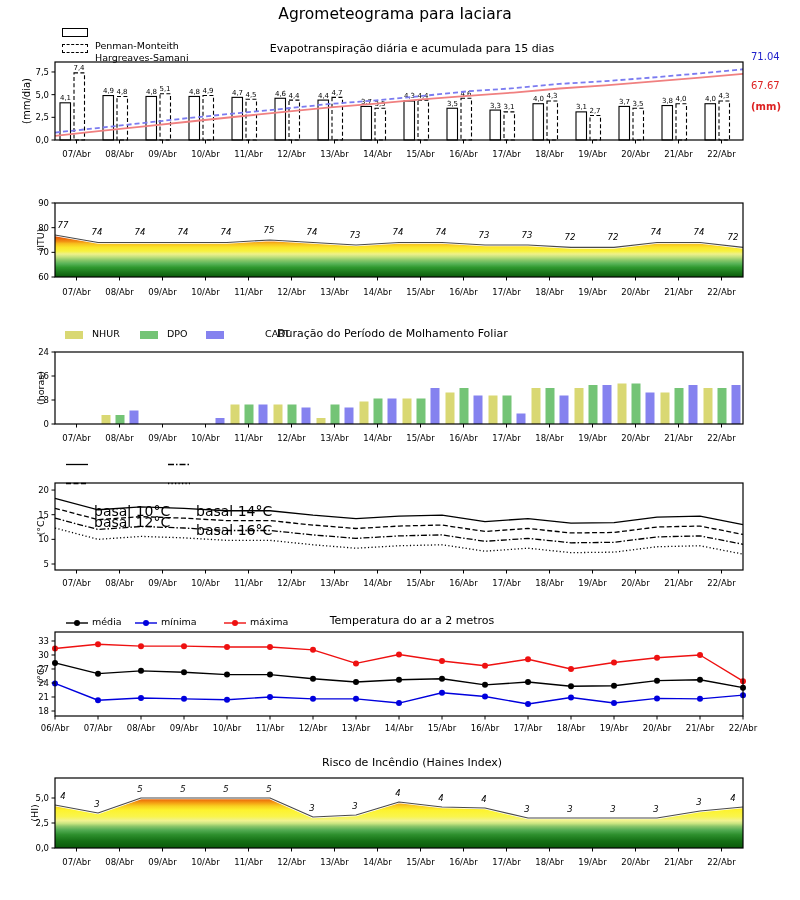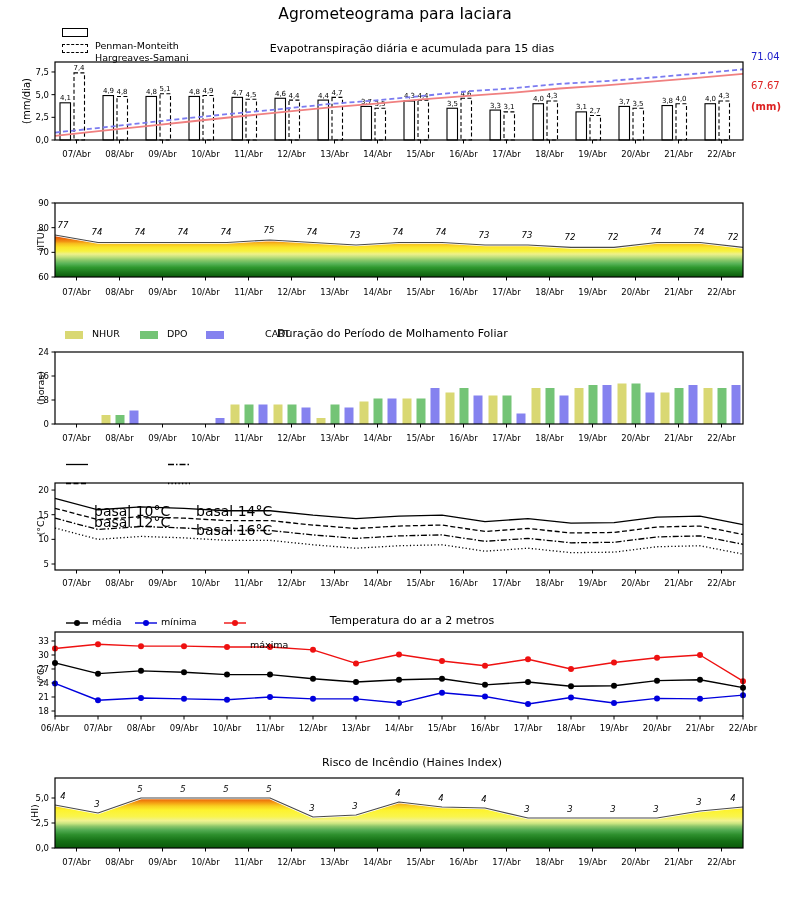--- a/index.html
+++ b/index.html
@@ -560,20 +560,20 @@
   <div class="ylab" style="left:40px;top:388px;">(horas)</div>
 
   <div class="leg-label-sm" style="left:94px;top:459px;">basal 10°C</div>
   <div class="leg-label-sm" style="left:94px;top:470px;">basal 12°C</div>
   <div class="leg-label-sm" style="left:196px;top:459px;">basal 14°C</div>
   <div class="leg-label-sm" style="left:196px;top:478px;">basal 16°C</div>
   <div class="ylab" style="left:40px;top:526px;">(°C)</div>
 
   <div class="leg-label" style="left:92px;top:616px;">média</div>
   <div class="leg-label" style="left:161px;top:616px;">mínima</div>
-  <div class="leg-label" style="left:250px;top:616px;margin-top:23px;">máxima</div>
+  <div class="leg-label" style="left:250px;top:616px;">máxima</div>
   <div class="sub-title" style="top:614px;">Temperatura do ar a 2 metros</div>
   <div class="ylab" style="left:40px;top:674px;">(°C)</div>
 
   <div class="sub-title" style="top:756px;">Risco de Incêndio (Haines Index)</div>
   <div class="ylab" style="left:34px;top:813px;">(HI)</div>
 
 </div>
 
 </body></html>

